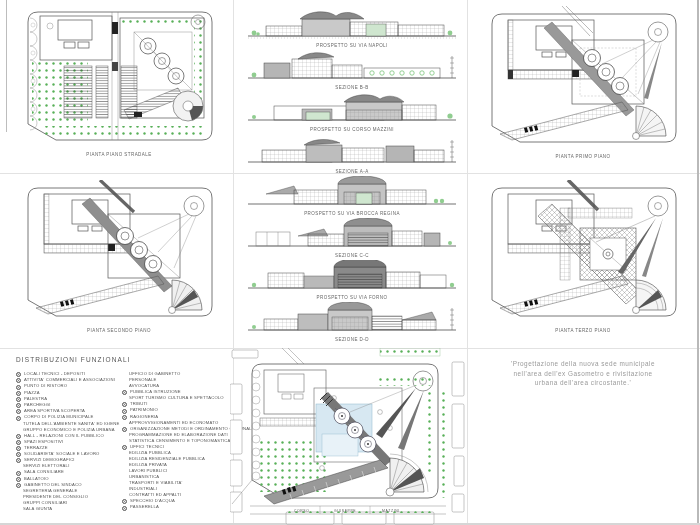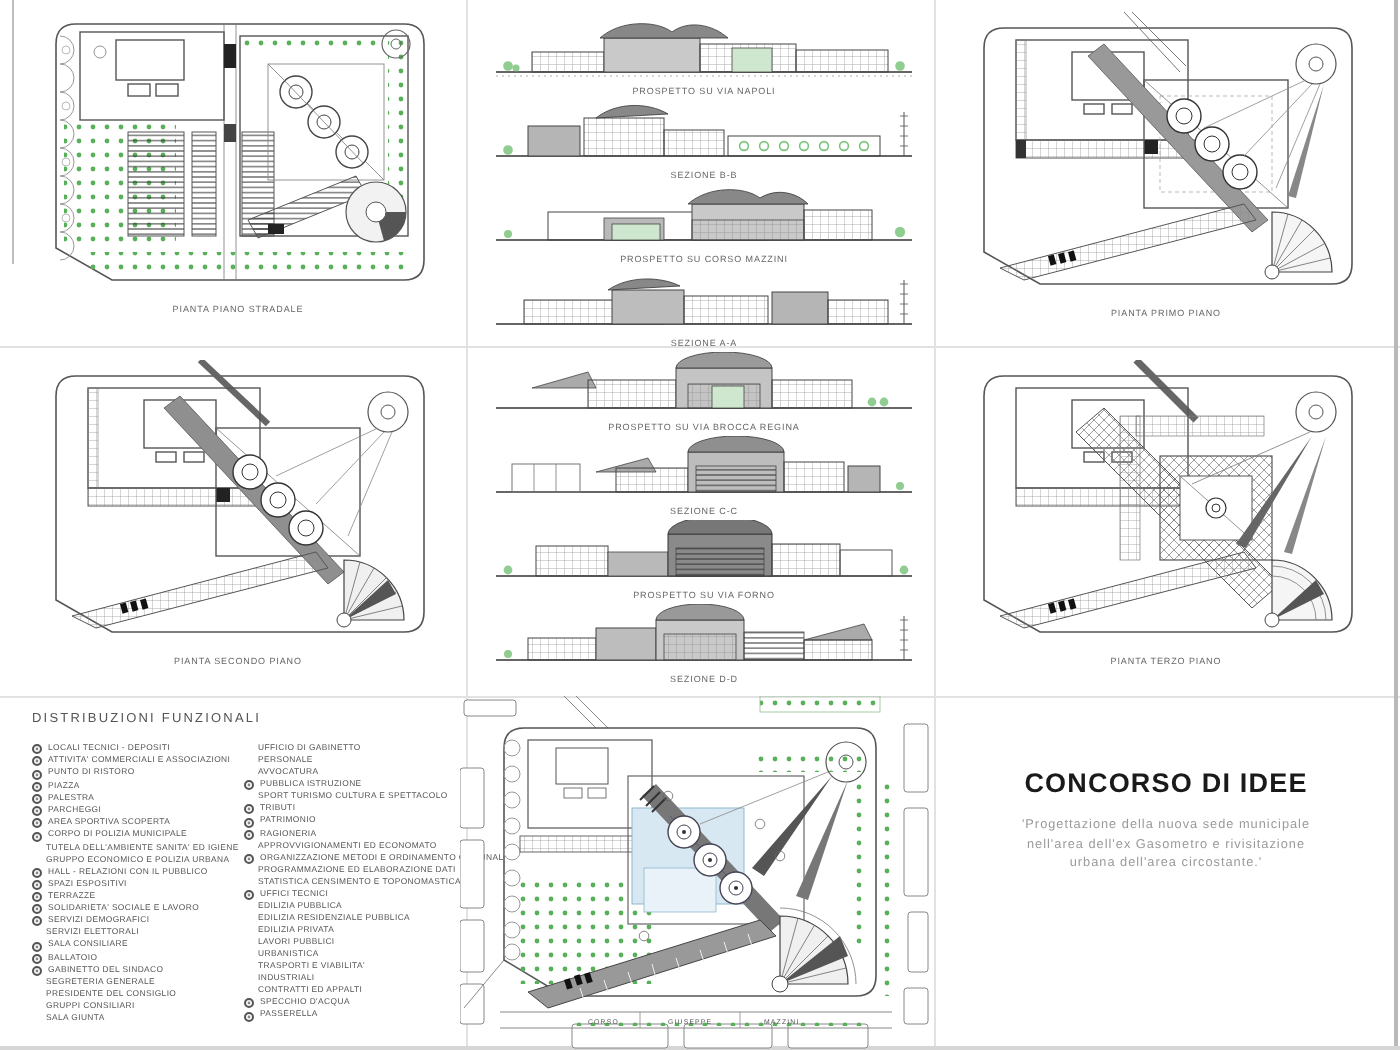--- a/index.html
+++ b/index.html
@@ -710,21 +710,20 @@
           <circle cx="160" cy="80" r="2.4"></circle>
       </g>
 
       <text x="64" y="164" font-size="3.4" fill="#555" letter-spacing=".6">CORSO</text>
       <text x="104" y="164" font-size="3.4" fill="#555" letter-spacing=".6">GIUSEPPE</text>
       <text x="152" y="164" font-size="3.4" fill="#555" letter-spacing=".6">MAZZINI</text>
     </svg>
   </div>
 
   <div class="tb">
-    <div class="tb-title">CONCORSO DI IDEE</div>
     <div class="tb-quote">
       <div>'Progettazione della nuova sede municipale</div>
       <div>nell'area dell'ex Gasometro e rivisitazione</div>
       <div>urbana dell'area circostante.'</div>
     </div>
   </div>
 
 </div>
 
 </body></html>

